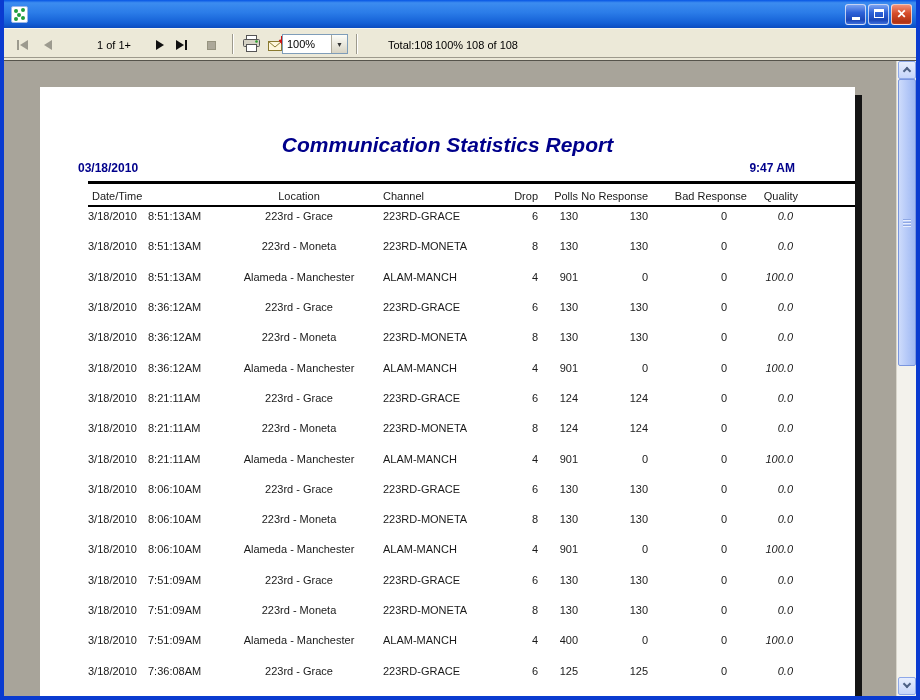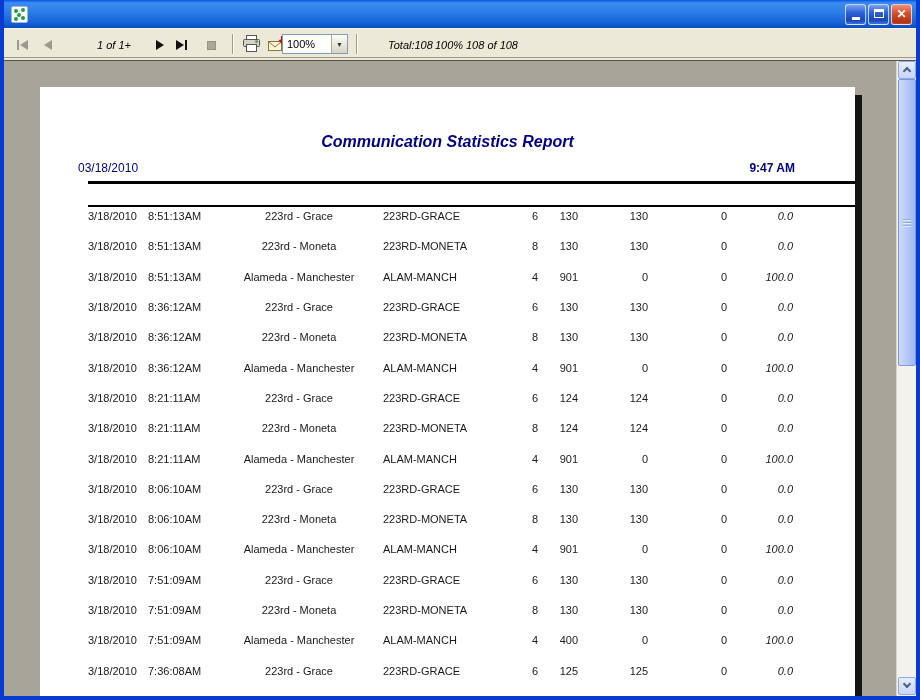--- a/index.html
+++ b/index.html
@@ -33,40 +33,40 @@
   
   .toolbar { height:30px; background:#ECE9D8; border-top:1px solid #F8F6EE;
              border-bottom:1px solid #9D9A8C; position:relative; font-size:11px; color:#000; }
   .tbtn { position:absolute; top:8px; height:16px; display:flex; align-items:center; gap:1px; }
   .tri { width:0; height:0; display:inline-block; }
   .tri.r-on  { border-top:5px solid transparent; border-bottom:5px solid transparent; border-left:8px solid #111; }
   .tri.l-off { border-top:5px solid transparent; border-bottom:5px solid transparent; border-right:8px solid #9C9A8E; }
   .vbar-off { display:inline-block; width:2px; height:10px; background:#9C9A8E; }
   .vbar-on  { display:inline-block; width:2px; height:10px; background:#111; }
   .stopsq { width:9px; height:9px; background:#ACA899; border:1px solid #96937F; }
-  .tlabel { position:absolute; top:10px; white-space:nowrap;font-style:italic; }
+  .tlabel { position:absolute; top:10px; white-space:nowrap; }
   .tsep { position:absolute; top:5px; height:20px; width:2px;
           border-left:1px solid #9D9A8C; border-right:1px solid #FFF; }
   .ticon { position:absolute; top:6px; }
   .combo { position:absolute; left:278px; top:5px; width:66px; height:20px; background:#fff;
            border:1px solid #7F9DB9; display:flex; }
   .combo-text { flex:1; font-size:11px; padding:3px 0 0 4px; }
   .combo-btn { width:16px; background:linear-gradient(180deg,#FDFDF8,#D8D4C4); border-left:1px solid #ACA899;
                display:flex; align-items:center; justify-content:center; }
   .combo-arrow { font-size:7px; color:#333; }
 
   
   .viewer { position:absolute; top:60px; left:0; right:0; bottom:0; background:#A8A49A;
             border-top:1px solid #55534B; overflow:hidden; }
   .page { position:absolute; left:36px; top:26px; width:815px; height:980px; background:#fff;
           box-shadow:7px 8px 0 #141414; }
 
   .rpt-title { position:absolute; left:0; right:0; top:46px; text-align:center;
-               font-size:16px; font-weight:bold; font-style:italic; color:#00008B; }
-  .rpt-date { position:absolute; left:38px; top:74px; font-size:12px; font-weight:normal; color:#00008B; }
+               font-size:21px; font-weight:bold; font-style:italic; color:#00008B; }
+  .rpt-date { position:absolute; left:38px; top:74px; font-size:12px; font-weight:bold; color:#00008B; }
   .rpt-time { position:absolute; right:60px; top:74px; font-size:12px; font-weight:bold; color:#00008B; }
   .rule { position:absolute; left:48px; right:0; background:#000; }
   .rule.thick { top:94px; height:3px; }
   .rule.thin  { top:118px; height:2px; }
 
   .tgrid { display:grid; grid-template-columns:130px 168px 100px 55px 40px 70px 99px 51px; }
   .thead { position:absolute; left:45px; top:100px; width:713px; height:18px; align-items:center; }
   .tbody { position:absolute; left:45px; top:114px; width:713px; }
   .trow  { height:30.3px; align-items:center; }
   .tc { font-size:11px; color:#1a1a1a; white-space:nowrap; }
@@ -172,20 +172,30 @@
     <div class="tlabel" style="left:462px;">108 of 108</div>
   </div>
 
   <div class="viewer">
     <div class="page">
       <div class="rpt-title">Communication Statistics Report</div>
       <div class="rpt-date">03/18/2010</div>
       <div class="rpt-time">9:47 AM</div>
       <div class="rule thick"></div>
 
+      <div class="thead tgrid">
+        <div class="tc c1">Date/Time</div>
+        <div class="tc c2">Location</div>
+        <div class="tc c3">Channel</div>
+        <div class="tc c4">Drop</div>
+        <div class="tc c5">Polls</div>
+        <div class="tc c6">No Response</div>
+        <div class="tc c7">Bad Response</div>
+        <div class="tc c8">Quality</div>
+      </div>
 
       <div class="rule thin"></div>
 
       <div class="tbody">
           <div class="trow tgrid">
             <div class="tc c1"><span class="dt">3/18/2010</span><span>8:51:13AM</span></div>
             <div class="tc c2">223rd - Grace</div>
             <div class="tc c3">223RD-GRACE</div>
             <div class="tc c4">6</div>
             <div class="tc c5">130</div>

